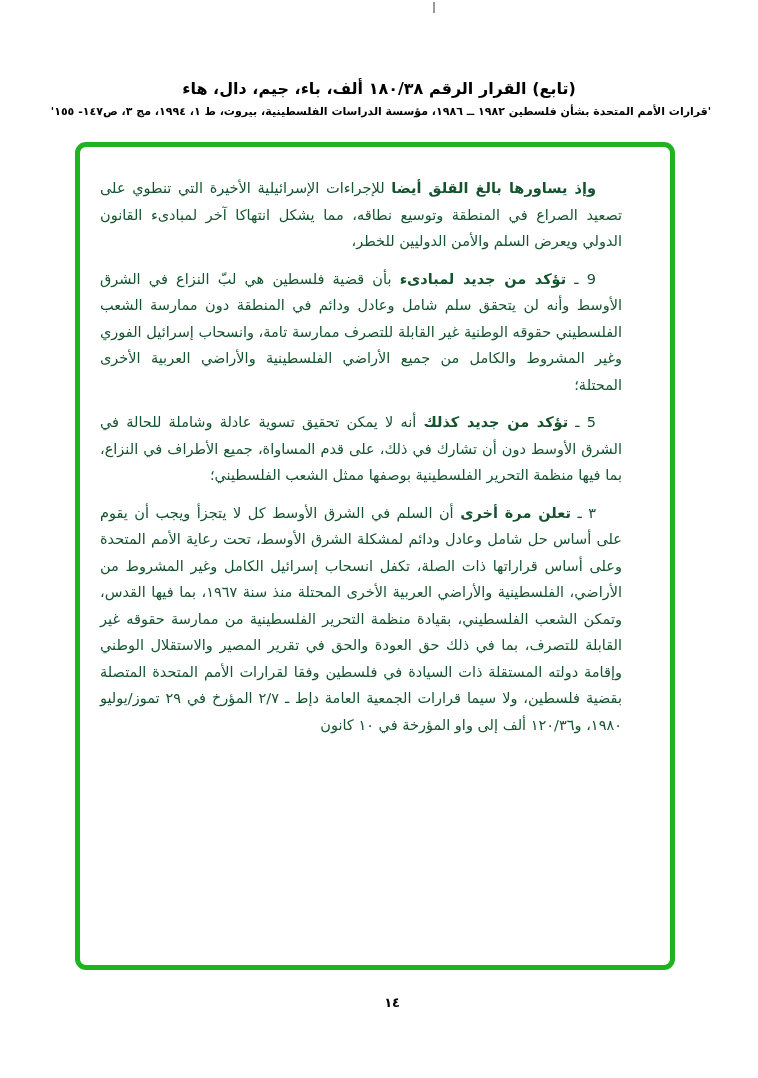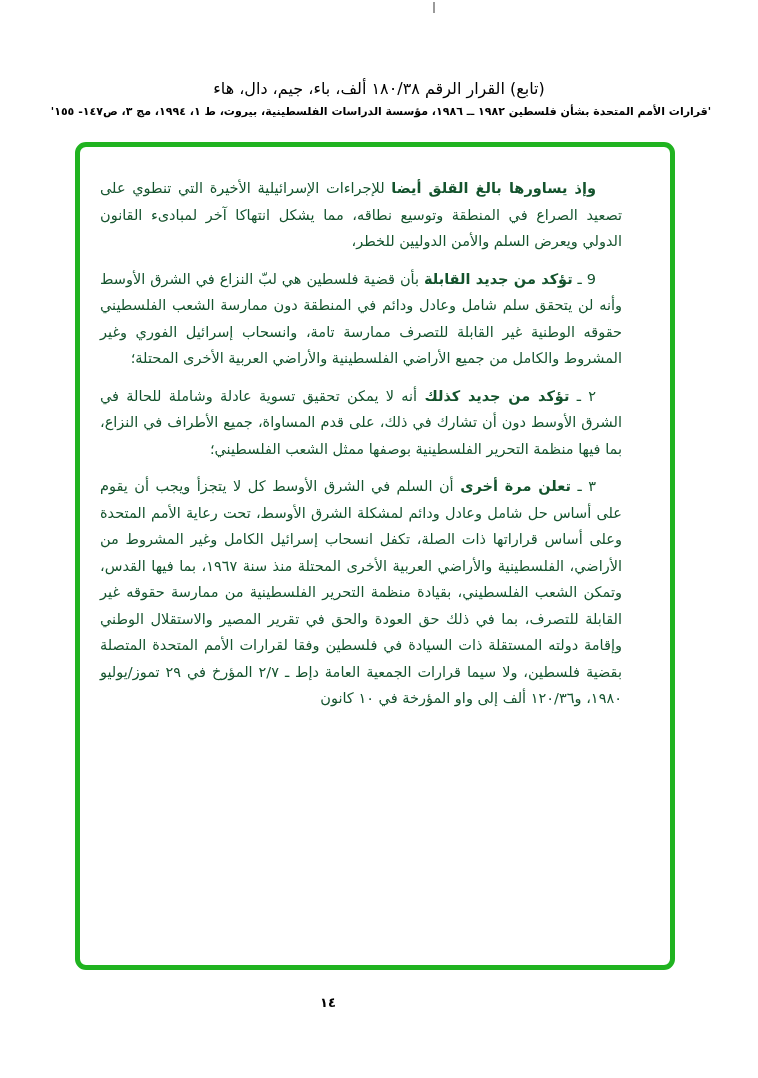--- a/index.html
+++ b/index.html
@@ -9,21 +9,21 @@
     font-family:"DejaVu Sans",sans-serif;
   }
   .top-tick{
     position:absolute;left:433px;top:2px;width:2px;height:11px;
     background:#9a9a9a;
   }
   .doc-header{
     position:absolute;left:0;right:0;top:78px;text-align:center;direction:rtl;
   }
   .doc-title{
-    font-size:16px;font-weight:normal;line-height:22px;color:#000;
+    font-size:16px;font-weight:bold;line-height:22px;color:#000;
     margin:0;
   }
   .doc-source{
     font-size:11px;font-weight:bold;line-height:16px;color:#000;
     margin:4px 0 0 4px;white-space:nowrap;
   }
   .annotation-box{
     position:absolute;left:75px;top:142px;width:600px;height:828px;
     box-sizing:border-box;
     border:5px solid #20b320;border-radius:11px;
@@ -35,36 +35,36 @@
     font-size:14.5px;line-height:26.5px;color:#14532d;
     text-align:justify;
   }
   .doc-body p{
     margin:0 0 11px 0;
     text-indent:26px;
   }
   .doc-body b{font-weight:bold;}
   .page-footer{
     position:absolute;left:320px;top:995px;width:80px;
-    text-align:left;
+    text-align:right;
     font-size:13px;font-weight:bold;color:#000;
   }
 </style>
 </head>
 <body>
 
 <div class="top-tick"></div>
 
 <div class="doc-header">
   <div class="doc-title">(تابع) القرار الرقم ١٨٠/٣٨ ألف، باء، جيم، دال، هاء</div>
   <div class="doc-source">'قرارات الأمم المتحدة بشأن فلسطين ١٩٨٢ ــ ١٩٨٦، مؤسسة الدراسات الفلسطينية، بيروت، ط ١، ١٩٩٤، مج ٣، ص١٤٧- ١٥٥'</div>
 </div>
 
 <div class="annotation-box" style="border-color: rgb(32, 179, 32);"></div>
 
 <div class="doc-body">
   <p><b>وإذ يساورها بالغ القلق أيضا</b><span> للإجراءات الإسرائيلية الأخيرة التي تنطوي على تصعيد الصراع في المنطقة وتوسيع نطاقه، مما يشكل انتهاكا آخر لمبادىء القانون الدولي ويعرض السلم والأمن الدوليين للخطر،</span></p>
-  <p><span class="num">9 ـ </span><b>تؤكد من جديد القابلة</b><span> بأن قضية فلسطين هي لبّ النزاع في الشرق الأوسط وأنه لن يتحقق سلم شامل وعادل ودائم في المنطقة دون ممارسة الشعب الفلسطيني حقوقه الوطنية غير القابلة للتصرف ممارسة تامة، وانسحاب إسرائيل الفوري وغير المشروط والكامل من جميع الأراضي الفلسطينية والأراضي العربية الأخرى المحتلة؛</span></p>
-  <p><span class="num">٢ ـ </span><b>تؤكد من جديد كذلك</b><span> أنه لا يمكن تحقيق تسوية عادلة وشاملة للحالة في الشرق الأوسط دون أن تشارك في ذلك، على قدم المساواة، جميع الأطراف في النزاع، بما فيها منظمة التحرير الفلسطينية بوصفها ممثل الشعب الفلسطيني؛</span></p>
+  <p><span class="num">9 ـ </span><b>تؤكد من جديد لمبادىء</b><span> بأن قضية فلسطين هي لبّ النزاع في الشرق الأوسط وأنه لن يتحقق سلم شامل وعادل ودائم في المنطقة دون ممارسة الشعب الفلسطيني حقوقه الوطنية غير القابلة للتصرف ممارسة تامة، وانسحاب إسرائيل الفوري وغير المشروط والكامل من جميع الأراضي الفلسطينية والأراضي العربية الأخرى المحتلة؛</span></p>
+  <p><span class="num">5 ـ </span><b>تؤكد من جديد كذلك</b><span> أنه لا يمكن تحقيق تسوية عادلة وشاملة للحالة في الشرق الأوسط دون أن تشارك في ذلك، على قدم المساواة، جميع الأطراف في النزاع، بما فيها منظمة التحرير الفلسطينية بوصفها ممثل الشعب الفلسطيني؛</span></p>
   <p><span class="num">٣ ـ </span><b>تعلن مرة أخرى</b><span> أن السلم في الشرق الأوسط كل لا يتجزأ ويجب أن يقوم على أساس حل شامل وعادل ودائم لمشكلة الشرق الأوسط، تحت رعاية الأمم المتحدة وعلى أساس قراراتها ذات الصلة، تكفل انسحاب إسرائيل الكامل وغير المشروط من الأراضي، الفلسطينية والأراضي العربية الأخرى المحتلة منذ سنة ١٩٦٧، بما فيها القدس، وتمكن الشعب الفلسطيني، بقيادة منظمة التحرير الفلسطينية من ممارسة حقوقه غير القابلة للتصرف، بما في ذلك حق العودة والحق في تقرير المصير والاستقلال الوطني وإقامة دولته المستقلة ذات السيادة في فلسطين وفقا لقرارات الأمم المتحدة المتصلة بقضية فلسطين، ولا سيما قرارات الجمعية العامة دإط ـ ٢/٧ المؤرخ في ٢٩ تموز/يوليو ١٩٨٠، و١٢٠/٣٦ ألف إلى واو المؤرخة في ١٠ كانون</span></p>
 </div>
 
 <div class="page-footer">١٤</div>
 
 </body></html>

